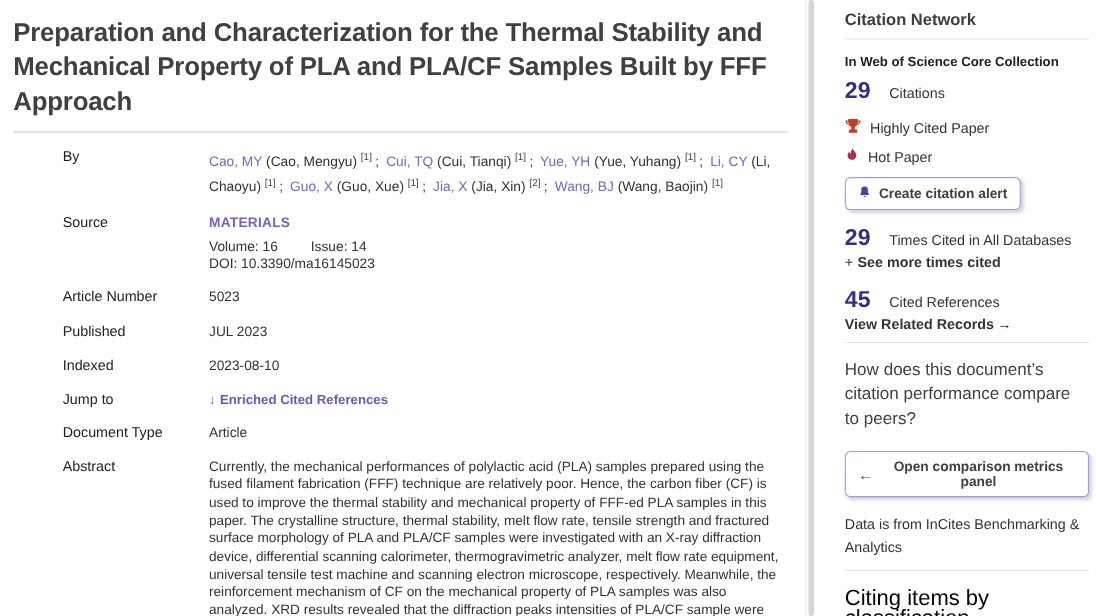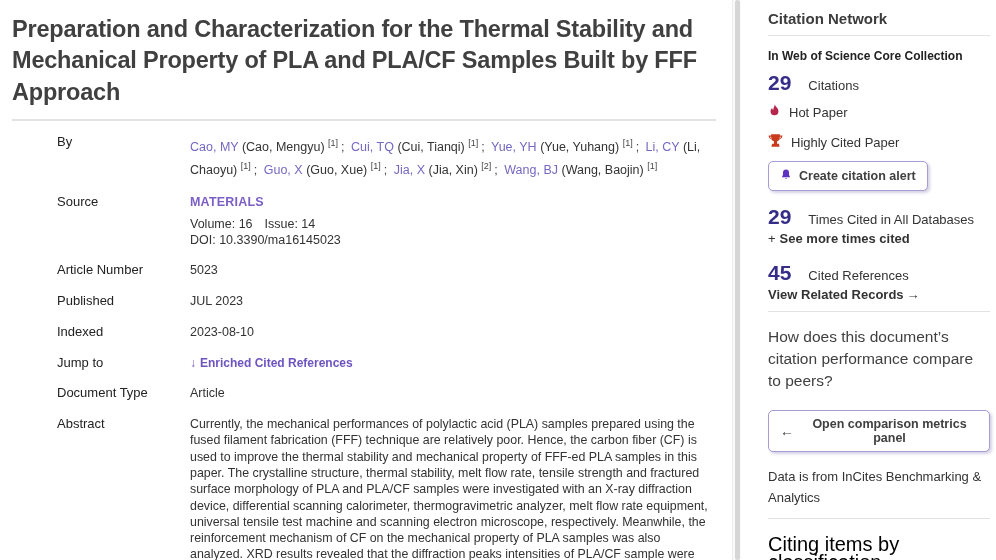--- a/index.html
+++ b/index.html
@@ -22,21 +22,21 @@
 
   .authors { line-height:19px; }
   .author-link { color:#7568c1; text-decoration:none; cursor:pointer;text-align:center; }
   .author-sup { font-size:9px; color:#444; vertical-align:super; cursor:pointer; }
   .author-sep { margin:0 3px; color:#444; }
 
   .journal-link { color:#7b5ec6; font-weight:700; font-size:12.5px;
                   letter-spacing:0.2px; text-decoration:none; cursor:pointer;
                   line-height:15px; display:inline-block; }
   .vol-line { margin-top:7px; line-height:15px; }
-  .vol-line .issue { margin-left:12px; }
+  .vol-line .issue { margin-left:30px; }
   .doi-line { margin-top:1px; line-height:15px; }
 
   .jump-link { color:#6e54c0; font-weight:700; font-size:12px; cursor:pointer; }
   .jump-link .arrow { margin-right:4px; font-weight:400; }
 
   .abstract-text { line-height:16.3px; font-size:12.4px; color:#333;
                    text-align:left; }
 
   
   .scroll-strip { position:absolute; left:732px; top:0; width:9px; height:560px;
@@ -160,36 +160,36 @@
   <div class="side-title">Citation Network</div>
   <hr class="side-divider d1">
 
   <div class="core-label">In Web of Science Core Collection</div>
 
   <div class="count-row">
     <span class="count-num">29</span>
     <span class="count-label">Citations</span>
   </div>
 
+  <div class="badge-row first">
+    <span>
+      <svg width="15" height="15" viewBox="0 0 24 24" fill="#c93b1e">
+        <path d="M5 2h14v2h4c0 3.8-2.3 6-5 6.4-.8 1.5-2.1 2.6-3.5 3V17h3l1 5H5.5l1-5h3v-3.6c-1.4-.4-2.7-1.5-3.5-3C3.3 10 1 7.8 1 4h4V2zm-1.8 4c.3 1.6 1.3 2.8 2.5 3.2C5.3 8.2 5.1 7.1 5 6H3.2zm17.6 0H19c-.1 1.1-.3 2.2-.7 3.2 1.2-.4 2.2-1.6 2.5-3.2z"></path>
+      </svg>
+    </span>
+    <span>Highly Cited Paper</span>
+  </div>
+
   <div class="badge-row second">
     <span>
       <svg width="13" height="15" viewBox="0 0 24 24" fill="#b5264a">
         <path d="M12.5 1c.8 3 3.1 4.6 4.6 6.6 1.4 1.8 2.2 3.6 2.2 5.9a7.3 7.3 0 0 1-14.6 0c0-2.6 1.2-4.5 2.7-6.3.3 1.6 1 2.8 2.3 3.6C9.9 7.6 11.9 4.7 12.5 1z"></path>
       </svg>
     </span>
     <span>Hot Paper</span>
-  </div>
-
-  <div class="badge-row first">
-    <span>
-      <svg width="15" height="15" viewBox="0 0 24 24" fill="#c93b1e">
-        <path d="M5 2h14v2h4c0 3.8-2.3 6-5 6.4-.8 1.5-2.1 2.6-3.5 3V17h3l1 5H5.5l1-5h3v-3.6c-1.4-.4-2.7-1.5-3.5-3C3.3 10 1 7.8 1 4h4V2zm-1.8 4c.3 1.6 1.3 2.8 2.5 3.2C5.3 8.2 5.1 7.1 5 6H3.2zm17.6 0H19c-.1 1.1-.3 2.2-.7 3.2 1.2-.4 2.2-1.6 2.5-3.2z"></path>
-      </svg>
-    </span>
-    <span>Highly Cited Paper</span>
   </div>
 
   <button class="side-btn">
     <span>
       <svg width="12" height="13" viewBox="0 0 24 24" fill="#5e33bf">
         <path d="M12 2a6 6 0 0 0-6 6v4.6l-1.8 3.9a.8.8 0 0 0 .7 1.2h14.2a.8.8 0 0 0 .7-1.2L18 12.6V8a6 6 0 0 0-6-6zM9.8 19.5a2.3 2.3 0 0 0 4.4 0h-4.4z"></path>
       </svg>
     </span>
     <span>Create citation alert</span>
   </button>

